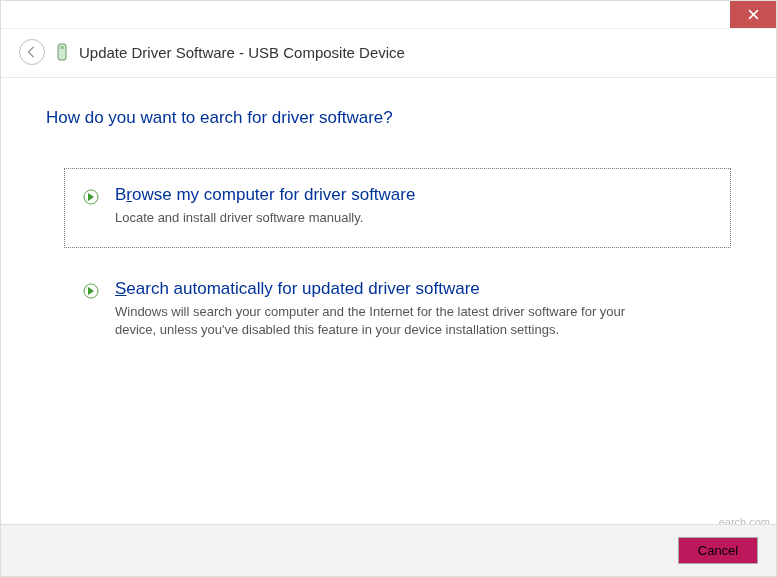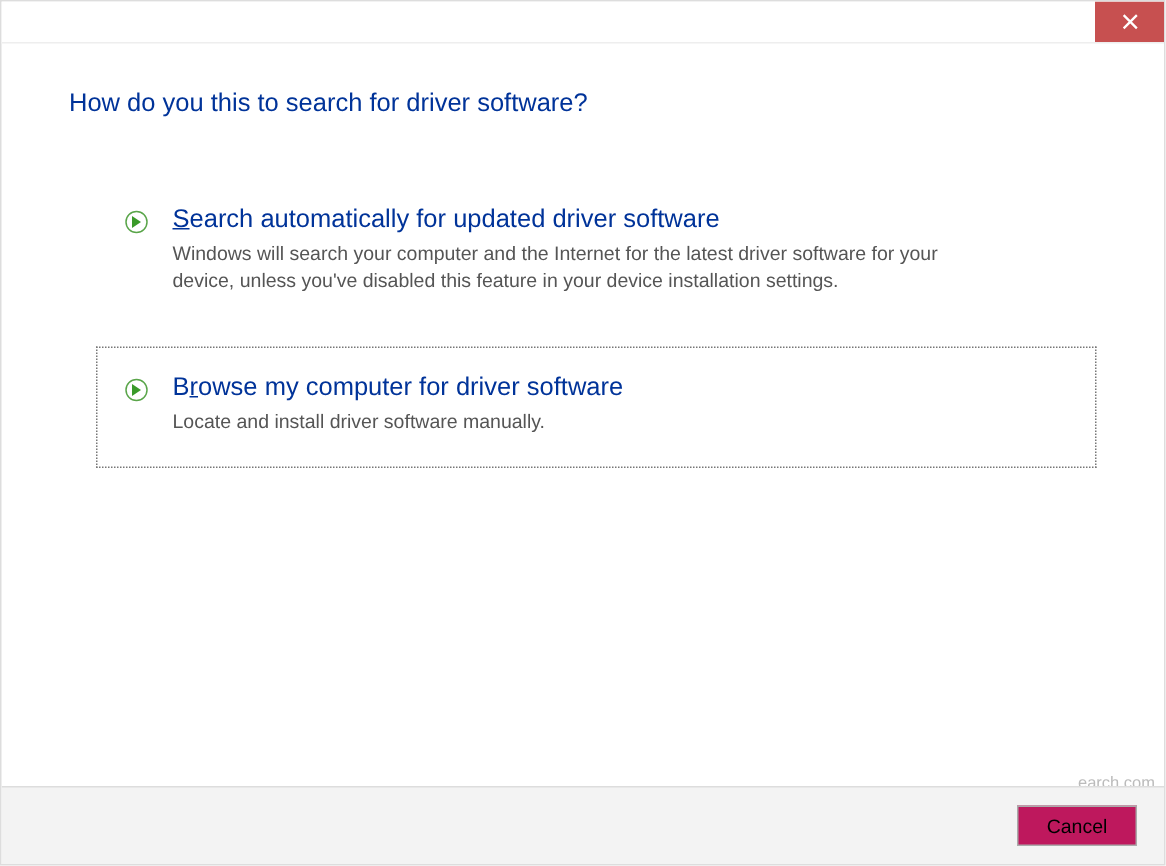--- a/index.html
+++ b/index.html
@@ -133,52 +133,66 @@
 
 <div class="titlebar">
   <div class="close-btn" title="Close">
     <svg viewBox="0 0 10 10">
         <path d="M1 1 L9 9 M9 1 L1 9" stroke="#fff" stroke-width="1.4"></path>
       </svg>
   </div>
 </div>
 
 <div class="window">
+  <div class="header">
+    <div class="back-btn">
+      <svg viewBox="0 0 16 16">
+          <path d="M10 2 L4 8 L10 14" stroke="#999" stroke-width="1.6" fill="none"></path>
+        </svg>
+    </div>
+    <div class="device-icon">
+      <svg viewBox="0 0 12 18">
+          <rect x="2" y="1" width="8" height="16" rx="2" fill="#cfe8cf" stroke="#6a9a6a" stroke-width="1"></rect>
+          <rect x="4" y="3" width="4" height="3" fill="#9cc99c"></rect>
+        </svg>
+    </div>
+    <div class="header-title">Update Driver Software - USB Composite Device</div>
+  </div>
 
   <div class="content">
-    <div class="question">How do you this to search for driver software?</div>
+    <div class="question">How do you want to earch for driver software?</div>
 
     <div class="options">
+
+      <div class="option selected">
+        <div class="arrow-icon">
+          <svg viewBox="0 0 16 16">
+              <circle cx="8" cy="8" r="7" fill="#fff" stroke="#5aa54a" stroke-width="1"></circle>
+              <path d="M5 4 L11 8 L5 12 Z" fill="#3a9a2a"></path>
+            </svg>
+        </div>
+        <div class="option-body">
+          <div class="option-title"><span>B</span><span class="ul">r</span><span>owse my computer for driver software</span></div>
+          <div class="option-desc">Locate and install driver software manually.</div>
+        </div>
+      </div>
 
       <div class="option">
         <div class="arrow-icon">
           <svg viewBox="0 0 16 16">
               <circle cx="8" cy="8" r="7" fill="#fff" stroke="#5aa54a" stroke-width="1"></circle>
               <path d="M5 4 L11 8 L5 12 Z" fill="#3a9a2a"></path>
             </svg>
         </div>
         <div class="option-body">
           <div class="option-title"><span class="ul">S</span><span>earch automatically for updated driver software</span></div>
           <div class="option-desc">Windows will search your computer and the Internet for the latest driver software for your device, unless you've disabled this feature in your device installation settings.</div>
         </div>
       </div>
 
-      <div class="option selected">
-        <div class="arrow-icon">
-          <svg viewBox="0 0 16 16">
-              <circle cx="8" cy="8" r="7" fill="#fff" stroke="#5aa54a" stroke-width="1"></circle>
-              <path d="M5 4 L11 8 L5 12 Z" fill="#3a9a2a"></path>
-            </svg>
-        </div>
-        <div class="option-body">
-          <div class="option-title"><span>B</span><span class="ul">r</span><span>owse my computer for driver software</span></div>
-          <div class="option-desc">Locate and install driver software manually.</div>
-        </div>
-      </div>
-
     </div>
   </div>
 
   <div class="watermark">earch.com</div>
 
   <div class="footer">
     <button class="cancel-btn">Cancel</button>
   </div>
 </div>
 

